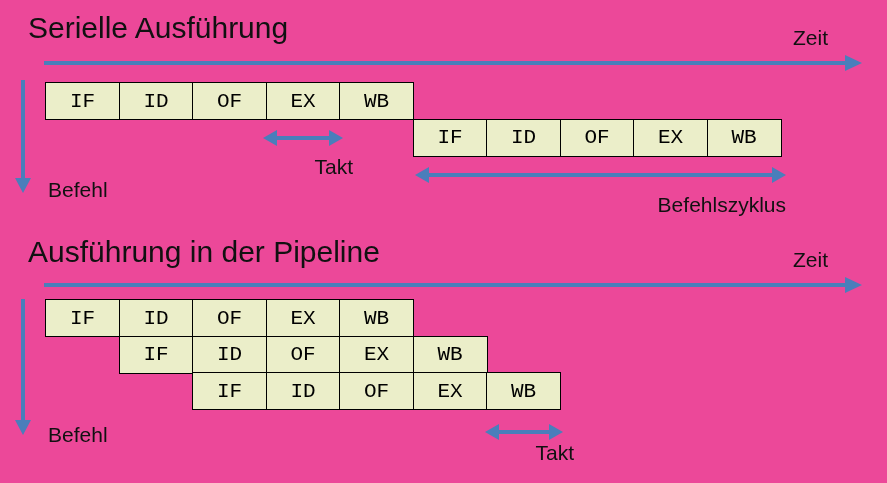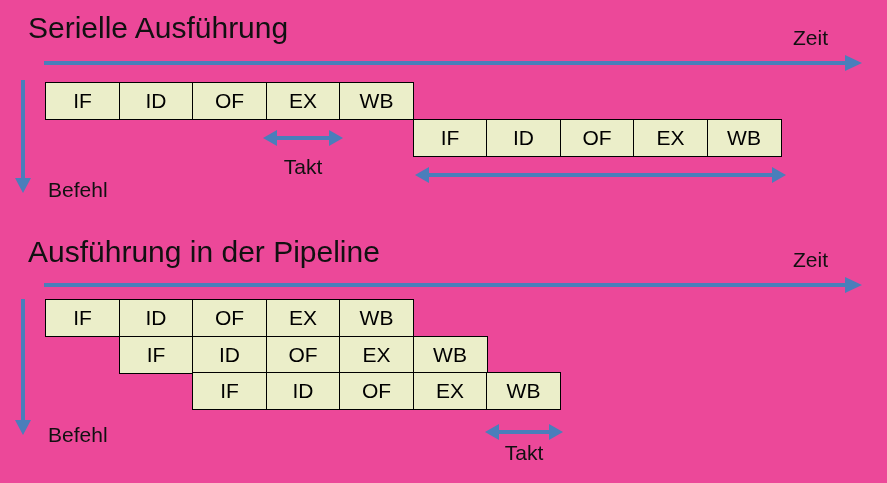--- a/index.html
+++ b/index.html
@@ -20,36 +20,37 @@
     color: #111111;
     white-space: nowrap;
   }
   .lbl {
     position: absolute;
     font-size: 21px;
     line-height: 22px;
     color: #111111;
     white-space: nowrap;
   }
-  .lbl.centered { text-align: center; }
+  .lbl.centered { text-align: right; }
 
   
   .row { position: absolute; display: flex; }
   .cell {
     box-sizing: border-box;
     width: 75px;
     height: 38px;
     margin-left: -1.5px;
     border: 1.5px solid #000000;
     background: #ebeec9;
     display: flex;
     align-items: center;
     justify-content: center;
     font-size: 21px;
     color: #000000;
+    font-family: Liberation Mono, monospace;
   }
   .row .cell:first-child { margin-left: 0; }
 
   
   .h-arrow { position: absolute; height: 16px; }
   .h-arrow .shaft {
     position: absolute; left: 0; right: 12px; top: 6px; height: 4px;
     background: #4a7ebb;
   }
   .h-arrow .head-r {
@@ -127,20 +128,21 @@
   </div>
   <div class="lbl centered" style="left:253px; top:156px; width:100px;">Takt</div>
 
   <div class="lbl" style="left:48px; top:179px;">Befehl</div>
 
   <div class="dbl-arrow" style="left:415px; top:167px; width:371px;">
     <div class="shaft"></div>
     <div class="head-l"></div>
     <div class="head-r"></div>
   </div>
+  <div class="lbl centered" style="left:415px; top:194px; width:371px;">Befehlszyklus</div>
 
   <div class="section-title" style="left:28px; top:236px;">Ausführung in der Pipeline</div>
 
   <div class="lbl" style="left:793px; top:249px;">Zeit</div>
 
   <div class="h-arrow" style="left:44px; top:277px; width:818px;">
     <div class="shaft"></div>
     <div class="head-r"></div>
   </div>
 

